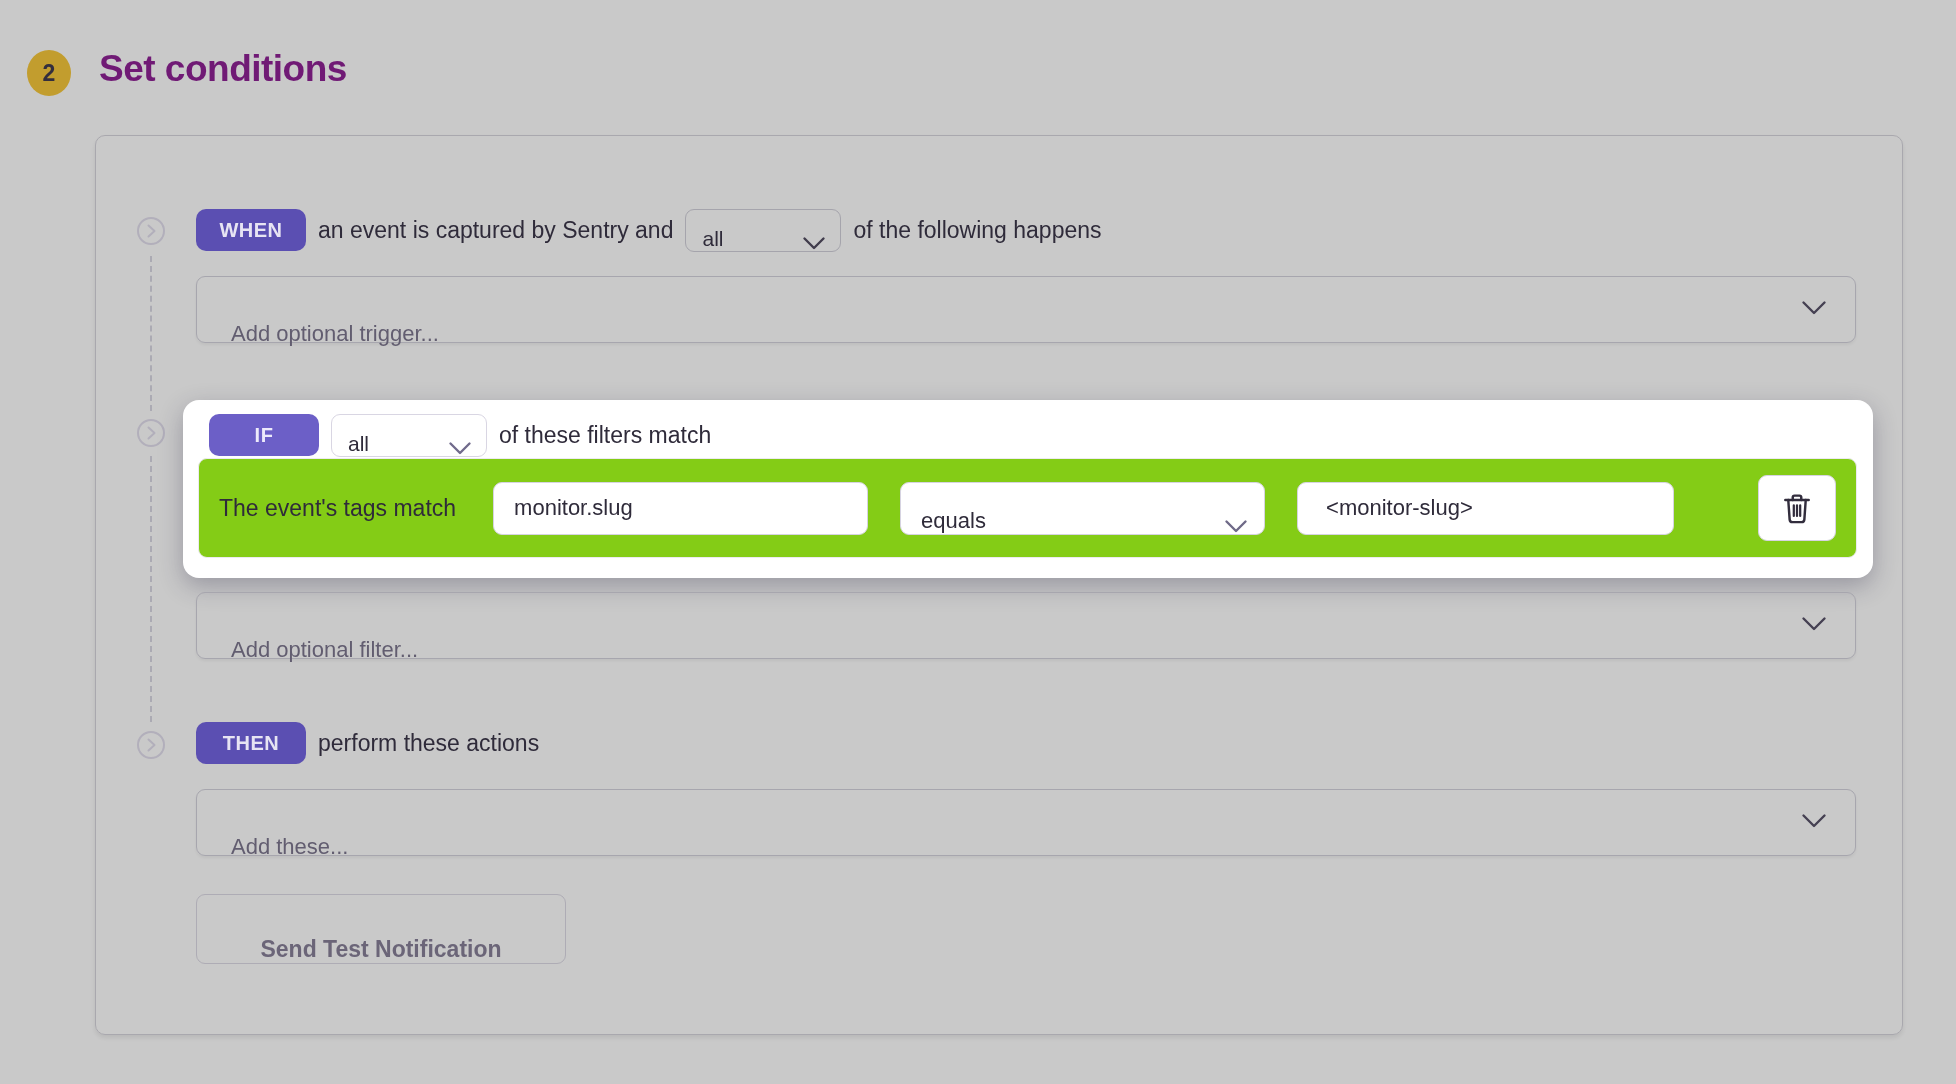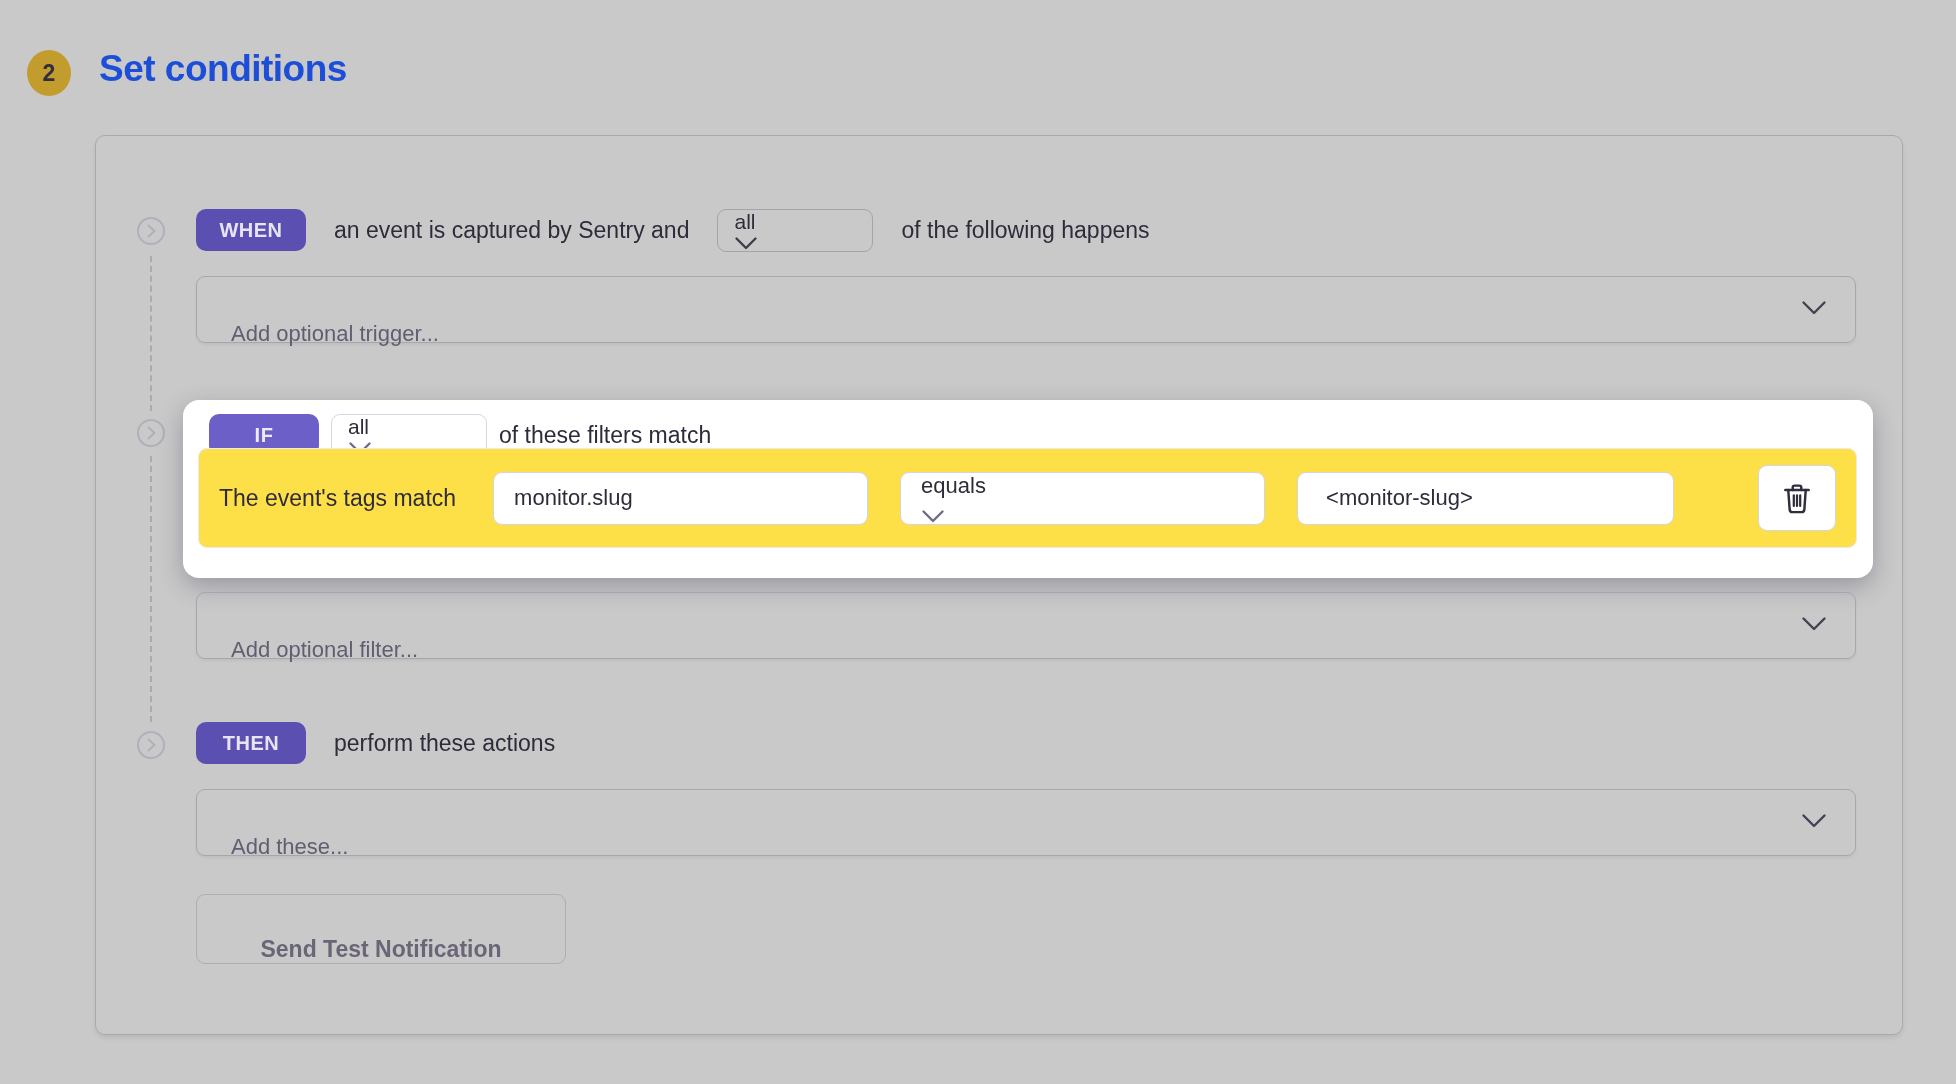--- a/index.html
+++ b/index.html
@@ -2,59 +2,59 @@
 <html><head>
 <meta charset="utf-8">
 <style>
   html,body{margin:0;padding:0;width:1956px;height:1084px;overflow:hidden;
     background:#c9c9c9;font-family:"Liberation Sans",sans-serif;color:#2f2b3a;}
   
   .step-circle{position:absolute;left:27px;top:50px;width:44px;height:46px;border-radius:50%;
     background:#c29d2e;display:flex;align-items:center;justify-content:center;
     font-size:23px;font-weight:bold;color:#332e3e;}
   .page-title{position:absolute;left:99px;top:48px;font-size:37px;font-weight:800;
-    color:#1d4ed8;letter-spacing:-0.5px;}
+    color:#701a75;letter-spacing:-0.5px;}
   
   .panel{position:absolute;left:95px;top:135px;width:1806px;height:898px;
     border:1.5px solid #a9a8ae;border-radius:10px;box-shadow:0 3px 4px rgba(0,0,0,0.08);}
   
   .rail-icon{position:absolute;width:30px;height:30px;color:#b2afbb;}
   .rail-icon.when{left:40px;top:80px;}
   .rail-icon.if{left:40px;top:282px;}
   .rail-icon.then{left:40px;top:594px;}
   .dash{position:absolute;left:54px;width:0;border-left:2px dashed #abaab3;}
   .dash.d1{top:120px;height:155px;}
   .dash.d2{top:320px;height:266px;}
   
-  .cond-row{position:absolute;display:flex;align-items:center;gap:28px;height:44px;}
+  .cond-row{position:absolute;display:flex;align-items:center;gap:12px;height:44px;}
   .badge{min-width:110px;height:42px;border-radius:10px;background:#5b4fb2;
     color:#e7e4f3;font-size:20px;font-weight:bold;letter-spacing:0.5px;
     display:flex;align-items:center;justify-content:center;box-sizing:border-box;}
   .badge.bright{background:#6c5fc7;color:#edeafb;}
   .row-text{font-size:23px;color:#2f2b3a;}
   
-  .sel{height:43px;border-radius:9px;display:flex;align-items:flex-start;box-sizing:border-box;
-    padding:0 14px 0 16px;font-size:21px;color:#2f2b3a;cursor:pointer;flex-direction:column;}
+  .sel{height:43px;border-radius:9px;display:flex;align-items:flex-end;box-sizing:border-box;
+    padding:0 14px 0 16px;font-size:21px;color:#2f2b3a;cursor:pointer;}
   .sel .sval{flex:1;}
   .sel .chev{flex:none;display:flex;align-items:center;}
   .sel.gray{width:156px;border:1.5px solid #a5a4ac;background:transparent;}
   .sel.gray .chev{color:#413c4c;}
   .sel.white{width:156px;border:1.5px solid #d9d6e3;background:#ffffff;}
   .sel.white .chev{color:#716b8c;}
   
   .bigsel{position:absolute;width:1660px;height:67px;border:1.5px solid #a7a6ae;
     border-radius:9px;display:flex;align-items:center;box-sizing:border-box;
     padding:0 28px 0 34px;cursor:pointer;box-shadow:0 2px 3px rgba(0,0,0,0.05);}
   .bigsel .ph{flex:1;font-size:22px;color:#625d70;margin-top:48px;}
   .bigsel .chev{color:#454052;}
   
   .if-card{position:absolute;left:87px;top:264px;width:1690px;height:178px;
     background:#ffffff;border-radius:16px;box-shadow:0 8px 24px rgba(40,35,65,0.30);}
   .if-row{position:absolute;left:14px;top:13px;display:flex;align-items:center;gap:12px;height:44px;padding-left:12px;}
-  .sub-row{position:absolute;left:15px;top:48px;width:1659px;height:100px;background:#fde047;
+  .sub-row{position:absolute;left:15px;top:58px;width:1659px;height:100px;background:#84cc16;
     border:1px solid #eceaf1;border-radius:9px;display:flex;align-items:center;
     box-sizing:border-box;padding:0 20px;}
   .sub-row .flabel{font-size:23px;color:#2f2b3a;white-space:nowrap;}
   .txt-input{height:53px;border:1.5px solid #d6d3e1;border-radius:9px;background:#fff;
     box-sizing:border-box;padding:0 20px;font-size:22px;color:#2f2b3a;
     font-family:"Liberation Sans",sans-serif;outline:none;}
   .key-input{width:375px;margin-left:37px;}
   .match-sel{width:365px;height:53px;margin-left:32px;border:1.5px solid #d6d3e1;
     border-radius:9px;background:#fff;padding:0 16px 0 20px;font-size:22px;}
   .val-input{width:377px;margin-left:32px;padding-left:28px;}

